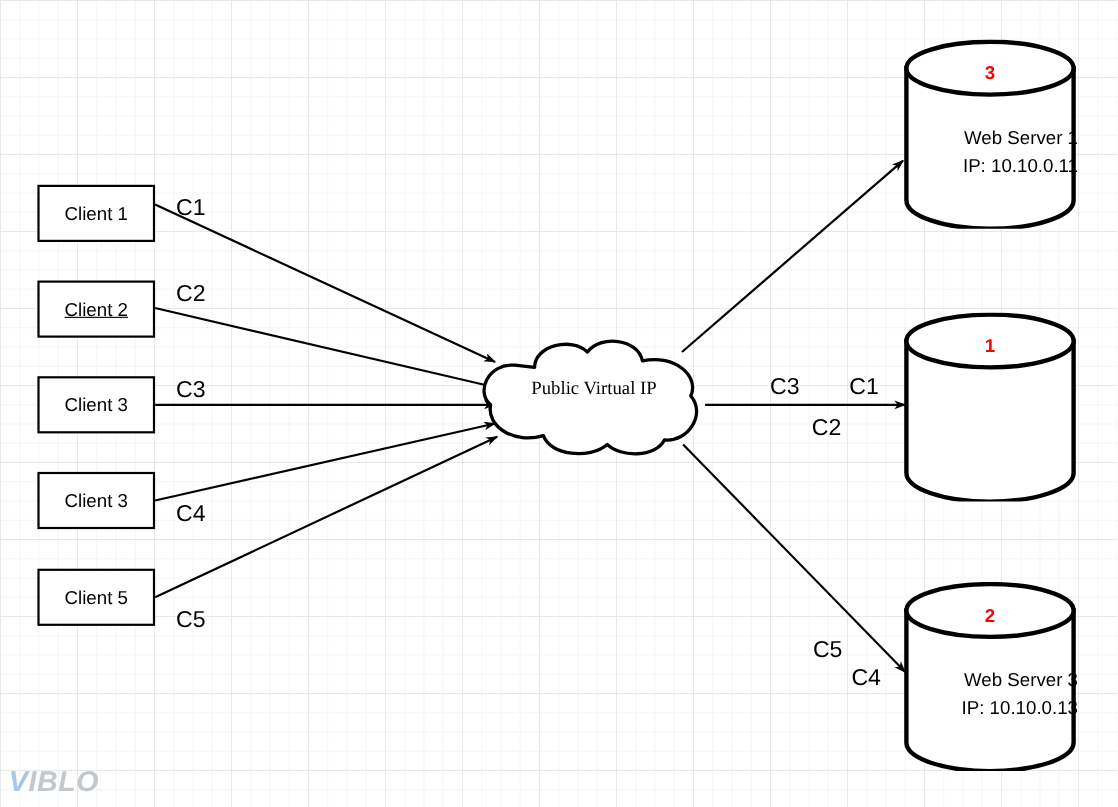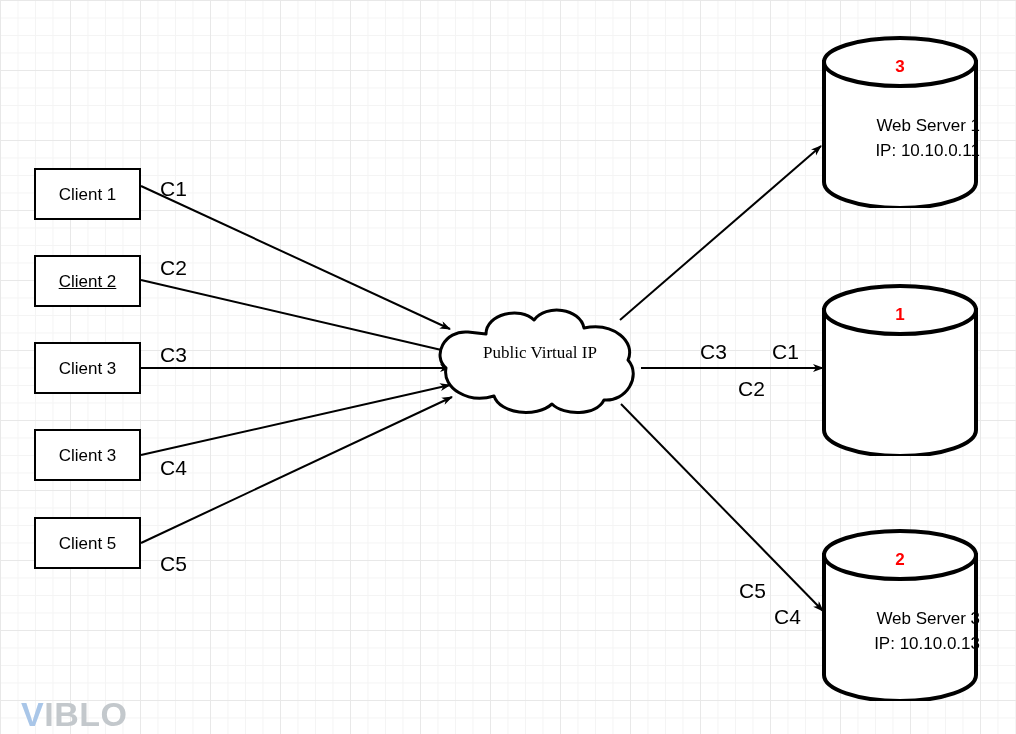--- a/index.html
+++ b/index.html
@@ -97,27 +97,28 @@
     top: 36px;
     width: 224px;
     text-align: center;
     font-size: 17px;
     color: #000000;
     line-height: 1.5;
     font-family: Liberation Serif, serif;
   }
   .watermark {
     position: absolute;
-    left: 21px;
+    left: 8px;
     top: 697px;
-    font-size: 34px;
+    font-size: 26px;
     font-weight: bold;
     letter-spacing: 0.5px;
     line-height: 1;
     user-select: none;
+    font-style: italic;
   }
   .wm-v { color: #a9c6e8; }
   .wm-rest { color: #c3c8cc; }
 </style>
 </head>
 <body>
 
 <div id="canvas">
 
   <svg id="edges" viewBox="0 0 1016 734" width="1016" height="734">

